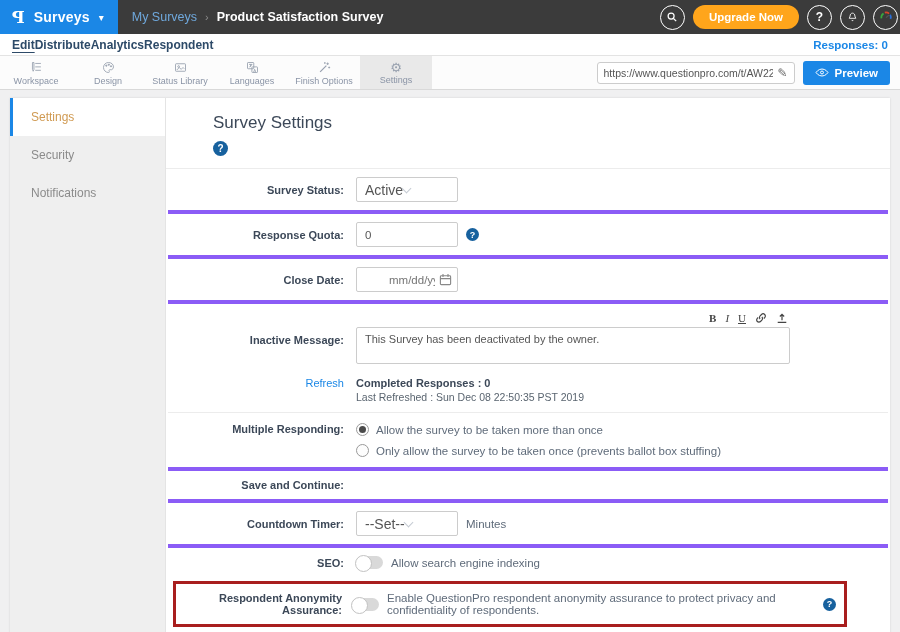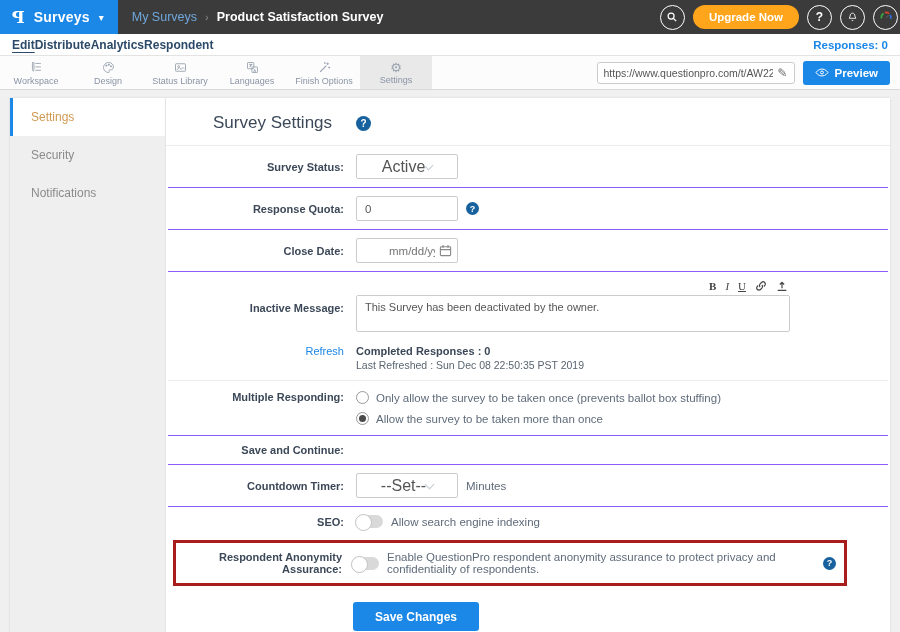--- a/index.html
+++ b/index.html
@@ -48,32 +48,32 @@
   .preview-btn svg { width:14px; height:11px; stroke:#fff; fill:none; stroke-width:1.4; }
 
   
   .content { display:flex; margin:8px 10px 0 10px; background:#fff; box-shadow:0 0 2px rgba(0,0,0,.12); min-height:507px; }
   .sidebar { width:155px; background:#efefef; flex:none; }
   .side-item { height:38px; display:flex; align-items:center; padding-left:18px; font-size:12px; color:#8b8b8b;
     cursor:pointer; border-left:3px solid transparent; }
   .side-item.active { background:#fff; border-left:3px solid #1b87e6; color:#d09a52; }
 
   .panel { flex:1; background:#fff; border-left:1px solid #e4e4e4; padding-bottom:4px; }
-  .panel-title-row { display:flex; align-items:center; gap:24px; padding:15px 0 12px 47px; border-bottom:1px solid #ececec; }
+  .panel-title-row { display:flex; align-items:flex-start; gap:8px; padding:15px 0 12px 47px; border-bottom:1px solid #ececec;flex-direction:column; }
   .panel-title { font-size:17px; color:#3c4858; }
   .help-dot { width:15px; height:15px; border-radius:50%; background:#17619e; color:#fff; font-size:10px;
     font-weight:700; display:inline-flex; align-items:center; justify-content:center; cursor:pointer; flex:none; }
 
-  .form-row { display:flex; align-items:center; padding:8px 10px; border-bottom:1px solid #8b5cf6; margin:0 2px; }
+  .form-row { display:flex; align-items:center; padding:8px 10px; border-bottom:4px solid #8b5cf6; margin:0 2px; }
   .form-row.no-border { border-bottom:none; }
   .lbl { flex:0 0 178px; text-align:right; padding-right:12px; font-size:11px; font-weight:700; color:#3c4858; }
   .ctrl { display:flex; align-items:center; gap:8px; }
 
   .select-box { width:102px; height:25px; border:1px solid #ccc; border-radius:2px; display:flex; align-items:center;
-    justify-content:center; padding:0 8px; font-size:16px; color:#555; background:#fff; cursor:pointer; }
+    justify-content:flex-start; padding:0 8px; font-size:14px; color:#555; background:#fff; cursor:pointer; }
   .chev { width:7px; height:7px; border-right:1.6px solid #c5cbd3; border-bottom:1.6px solid #c5cbd3;
     transform:rotate(45deg); margin-top:-3px; }
   .text-input { width:102px; height:25px; border:1px solid #ccc; border-radius:2px; padding:0 8px;
     font-size:11.5px; color:#555; font-family:inherit; outline:none; }
   .date-wrap { position:relative; }
   .date-wrap .text-input { padding-right:22px;padding-left:32px; }
   .cal-icon { position:absolute; right:6px; top:6px; width:13px; height:13px; stroke:#888; fill:none; stroke-width:1.2; cursor:pointer; }
 
   .msg-col { display:flex; flex-direction:column; width:434px; }
   .rt-bar { align-self:flex-end; display:flex; gap:9px; align-items:center; padding:0 2px 3px 0; }
@@ -287,26 +287,26 @@
       <div class="refresh-info">
         <div class="line1">Completed Responses : 0</div>
         <div class="line2">Last Refreshed : Sun Dec 08 22:50:35 PST 2019</div>
       </div>
     </div>
 
     <div class="form-row" style="align-items:flex-start;padding:10px 10px">
       <span class="lbl">Multiple Responding:</span>
       <div class="radio-group">
         <label class="radio-opt">
+          <span class="radio checked"></span>
+          <span>Allow the survey to be taken more than once</span>
+        </label>
+        <label class="radio-opt">
           <span class="radio"></span>
           <span>Only allow the survey to be taken once (prevents ballot box stuffing)</span>
-        </label>
-        <label class="radio-opt">
-          <span class="radio checked"></span>
-          <span>Allow the survey to be taken more than once</span>
         </label>
       </div>
     </div>
 
     <div class="form-row">
       <span class="lbl">Save and Continue:</span>
     </div>
 
     <div class="form-row">
       <span class="lbl">Countdown Timer:</span>

